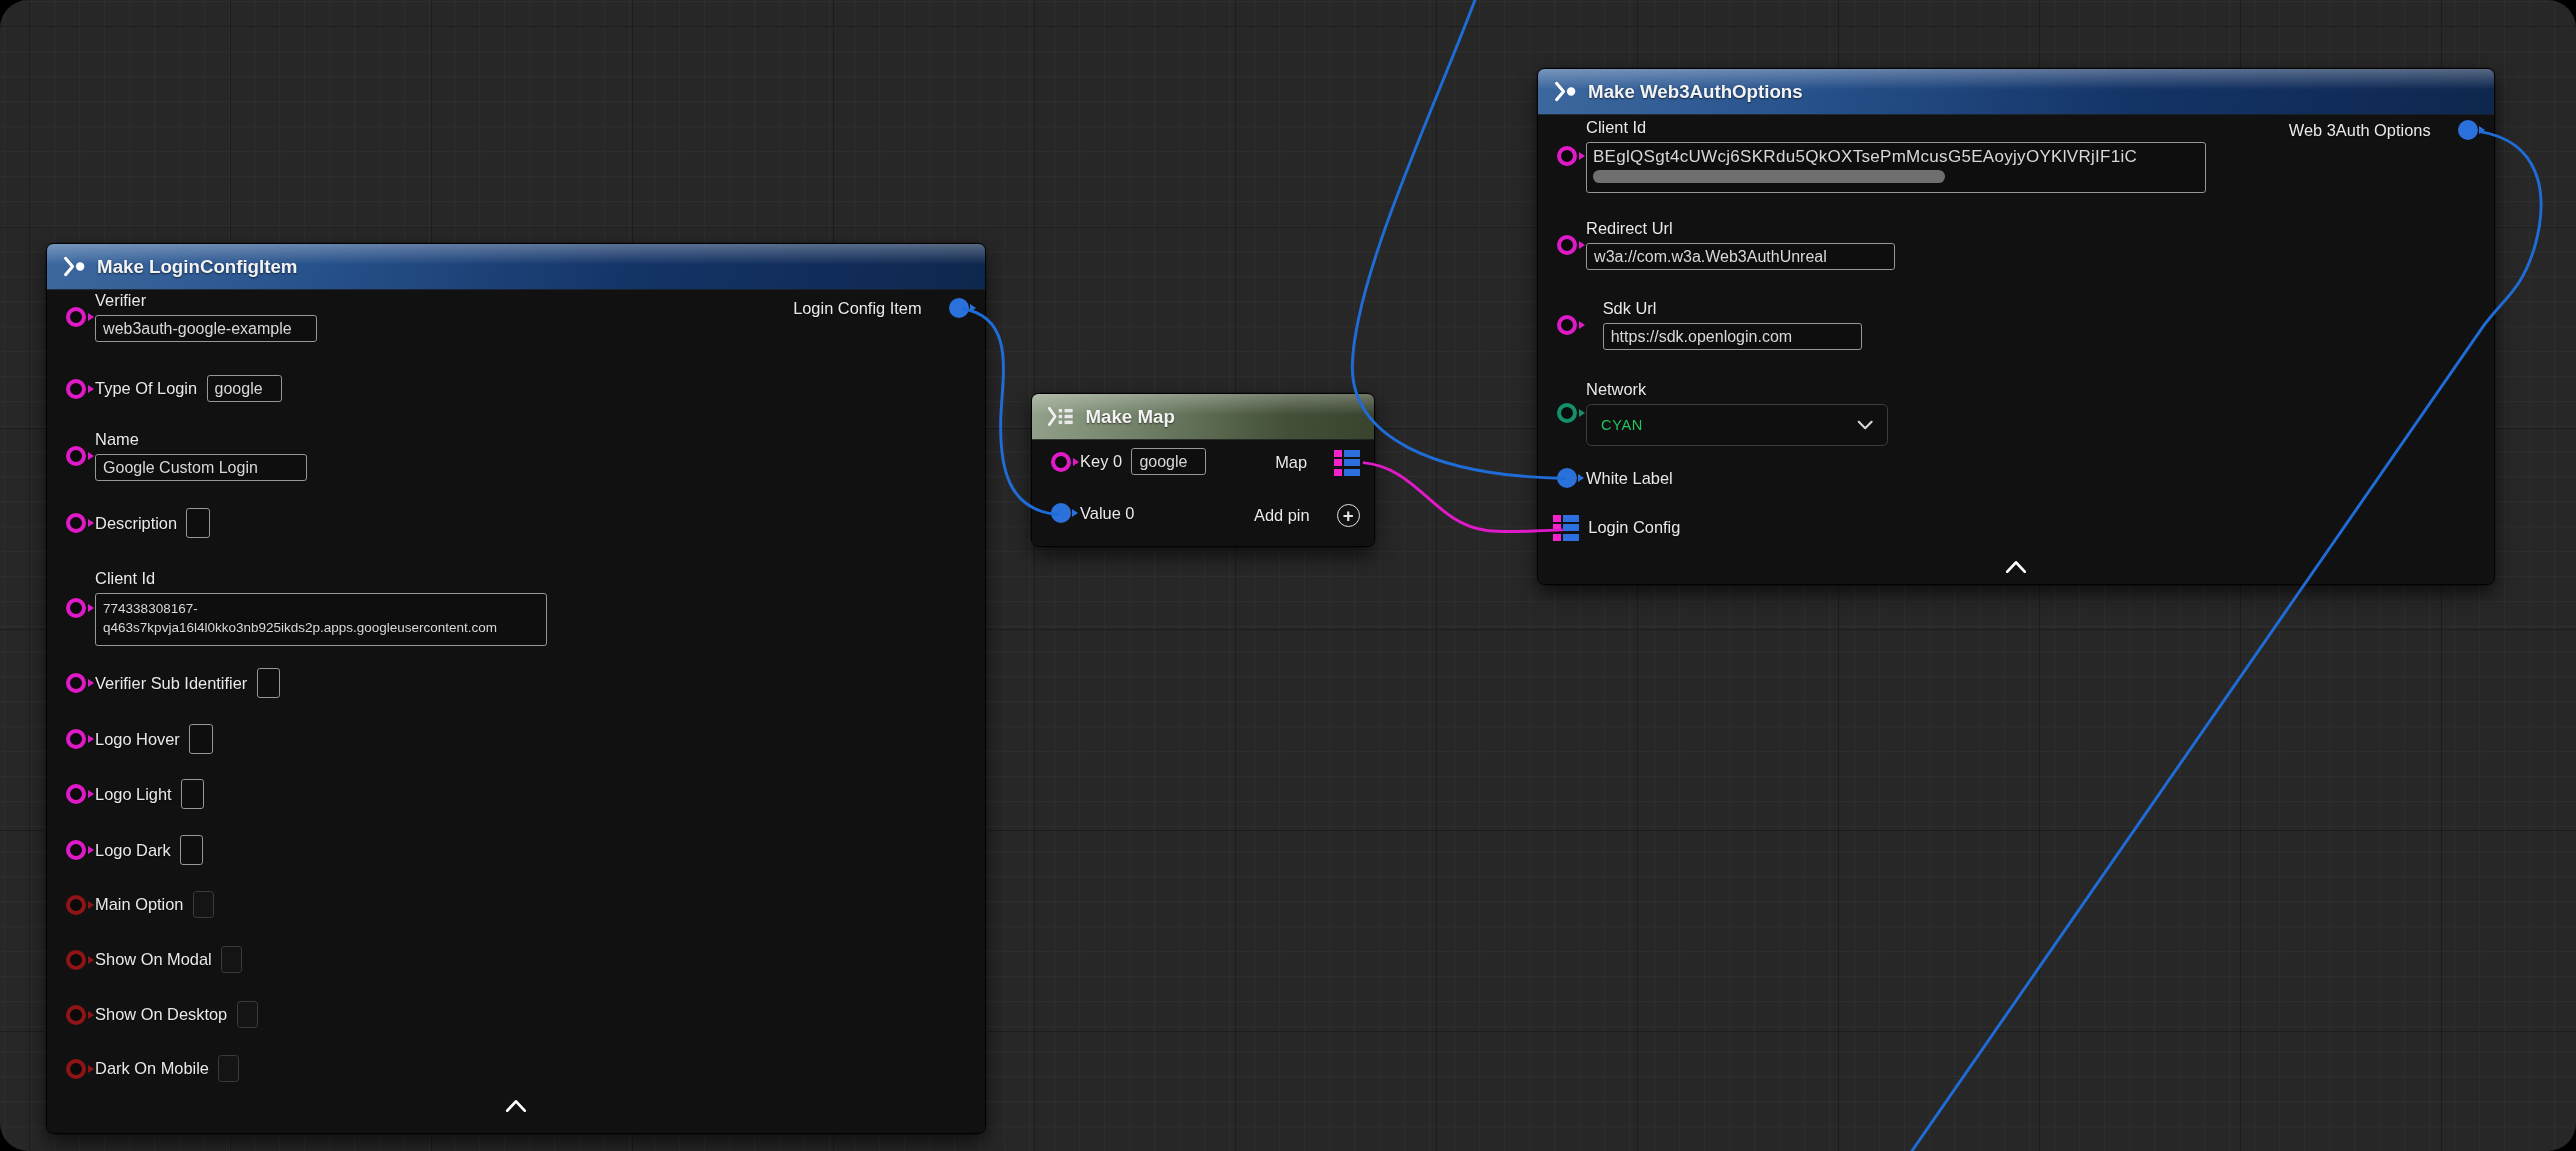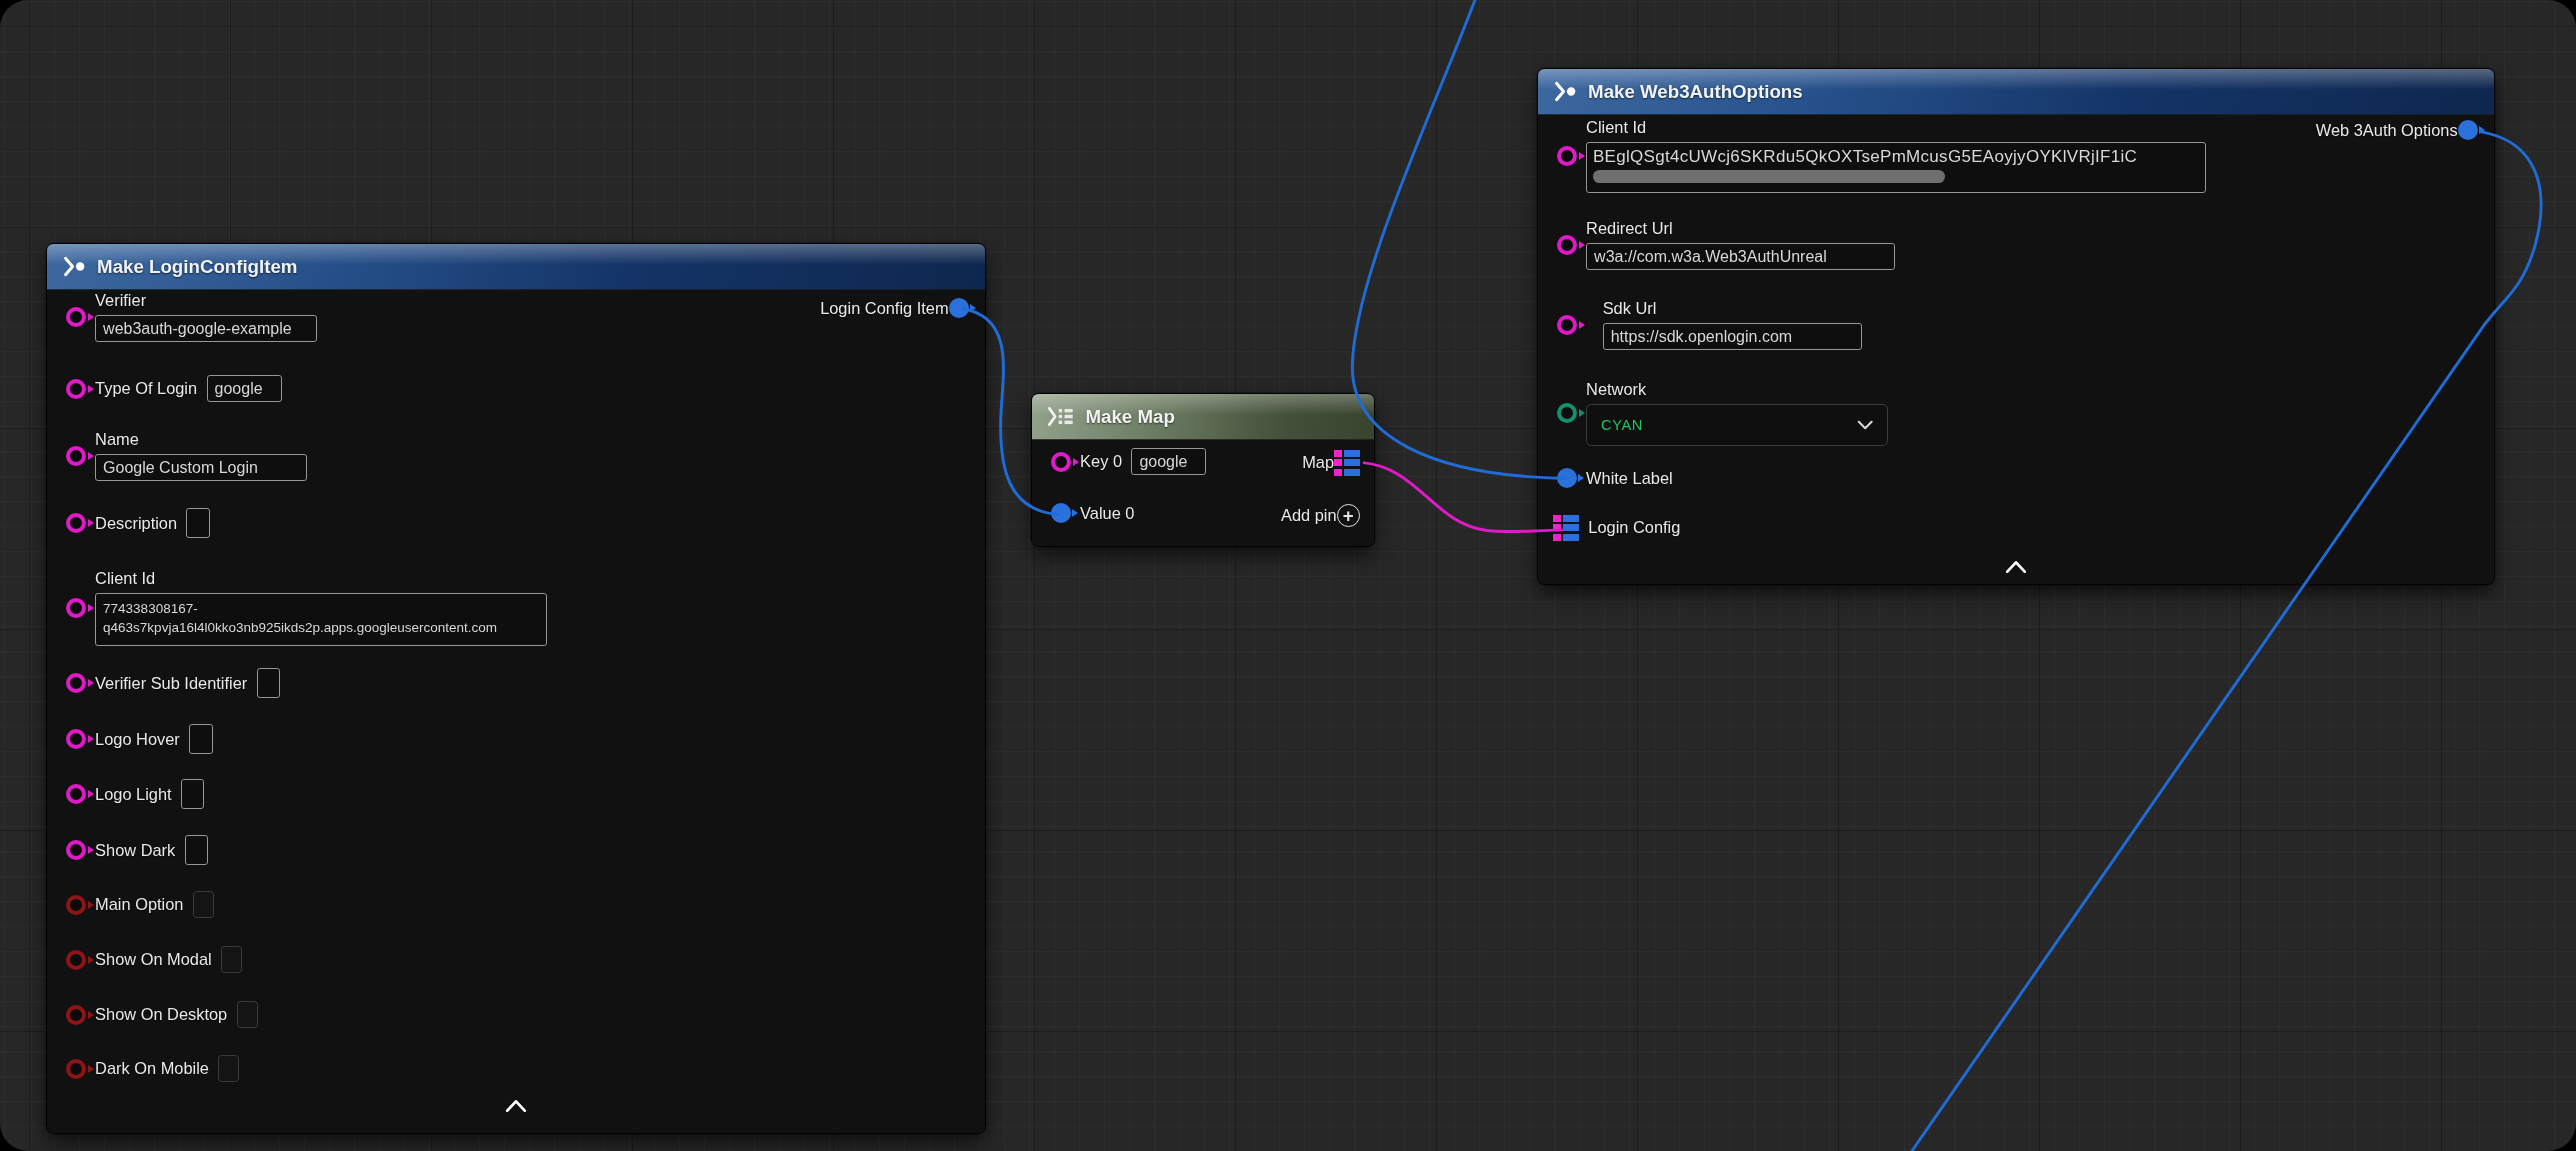--- a/index.html
+++ b/index.html
@@ -44,21 +44,21 @@
   .mappin span.mk{background:#f322ca;} .mappin span.mv{background:#2e6fde;}
   .dd{width:302px;height:42px;background:#0f0f0f;border:1.2px solid #3d3d3d;border-radius:5.3px;
     display:flex;align-items:center;justify-content:space-between;padding:0 14px;box-sizing:border-box;}
   .ddtext{font-size:14.6px;color:#22c55e;letter-spacing:0.6px;}
   .cidbig{width:620px;height:51px;flex-direction:column;align-items:flex-start;justify-content:flex-start;
     padding:3.5px 5.8px;overflow:hidden;}
   .cidbig .cidtext{white-space:nowrap;font-size:17px;letter-spacing:0.3px;max-width:100%;overflow:hidden;}
   .sbar{width:58%;height:13px;border-radius:6.4px;background:#6f6f6f;margin-top:2.9px;}
   .cidleft{width:452px;height:53px;font-size:13.5px;line-height:19.3px;align-items:flex-start;
     overflow-wrap:break-word;word-break:normal;display:block;padding:4.7px 7px;}
-  .outrow{position:absolute;display:flex;align-items:center;gap:0;}
+  .outrow{position:absolute;display:flex;align-items:center;gap:27px;}
   .chevrow{position:absolute;left:0;right:0;display:flex;justify-content:center;}
   .addplus{width:23.4px;height:23.4px;border:1.8px solid #e4e4e4;border-radius:50%;color:#e4e4e4;
     display:flex;align-items:center;justify-content:center;font-size:18.7px;font-weight:bold;box-sizing:border-box;flex:none;}
   svg.icon{flex:none;}
   #wires{position:absolute;inset:0;z-index:3;pointer-events:none;}
 </style>
 </head>
 <body>
 
 <div id="viewport">
@@ -127,21 +127,21 @@
     </div>
 
     <div class="row" style="left:18.7px;top:535px;">
       <span class="pin ring magenta"></span>
       <span class="plabel">Logo Light</span>
       <div class="tbox empty"></div>
     </div>
 
     <div class="row" style="left:18.7px;top:591px;">
       <span class="pin ring magenta"></span>
-      <span class="plabel">Show Dark</span>
+      <span class="plabel">Logo Dark</span>
       <div class="tbox empty"></div>
     </div>
 
     <div class="row" style="left:18.7px;top:647px;">
       <span class="pin ring darkred"></span>
       <span class="plabel">Main Option</span>
       <div class="chk"></div>
     </div>
 
     <div class="row" style="left:18.7px;top:702px;">

